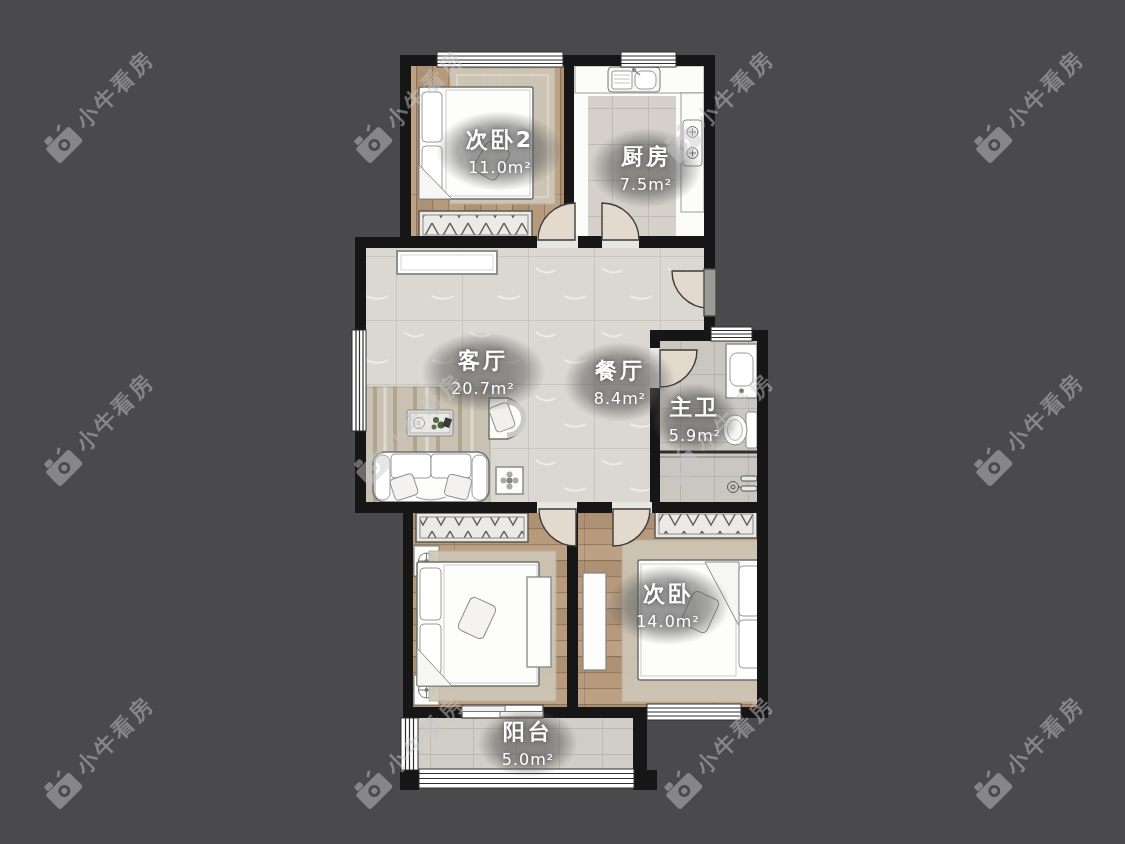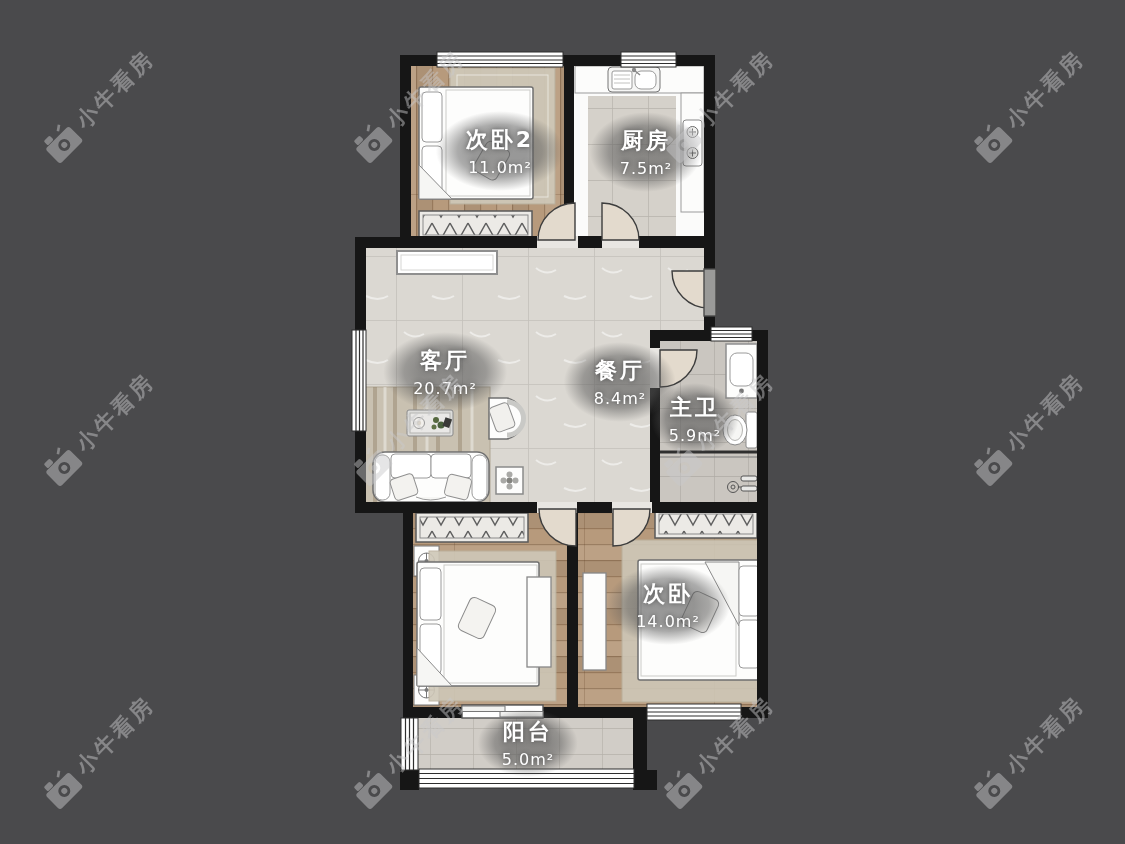--- a/index.html
+++ b/index.html
@@ -325,25 +325,25 @@
       <rect x="462" y="706" width="43" height="5.5" fill="#f1f1ef" stroke="#777777" stroke-width="1"></rect>
       <rect x="500" y="711.5" width="43" height="5.5" fill="#f1f1ef" stroke="#777777" stroke-width="1"></rect>
     </g>
   </g>
 </svg>
 
 <div class="room-label" style="left:500px;top:151px">
   <div class="label-name">次卧2</div>
   <div class="label-area">11.0m²</div>
 </div>
-<div class="room-label" style="left:646px;top:152px">
+<div class="room-label" style="left:646px;top:168px">
   <div class="label-name">厨房</div>
   <div class="label-area">7.5m²</div>
 </div>
-<div class="room-label" style="left:445px;top:372px">
+<div class="room-label" style="left:483px;top:372px">
   <div class="label-name">客厅</div>
   <div class="label-area">20.7m²</div>
 </div>
 <div class="room-label" style="left:620px;top:382px">
   <div class="label-name">餐厅</div>
   <div class="label-area">8.4m²</div>
 </div>
 <div class="room-label" style="left:695px;top:419px;padding:10px 18px">
   <div class="label-name">主卫</div>
   <div class="label-area">5.9m²</div>

